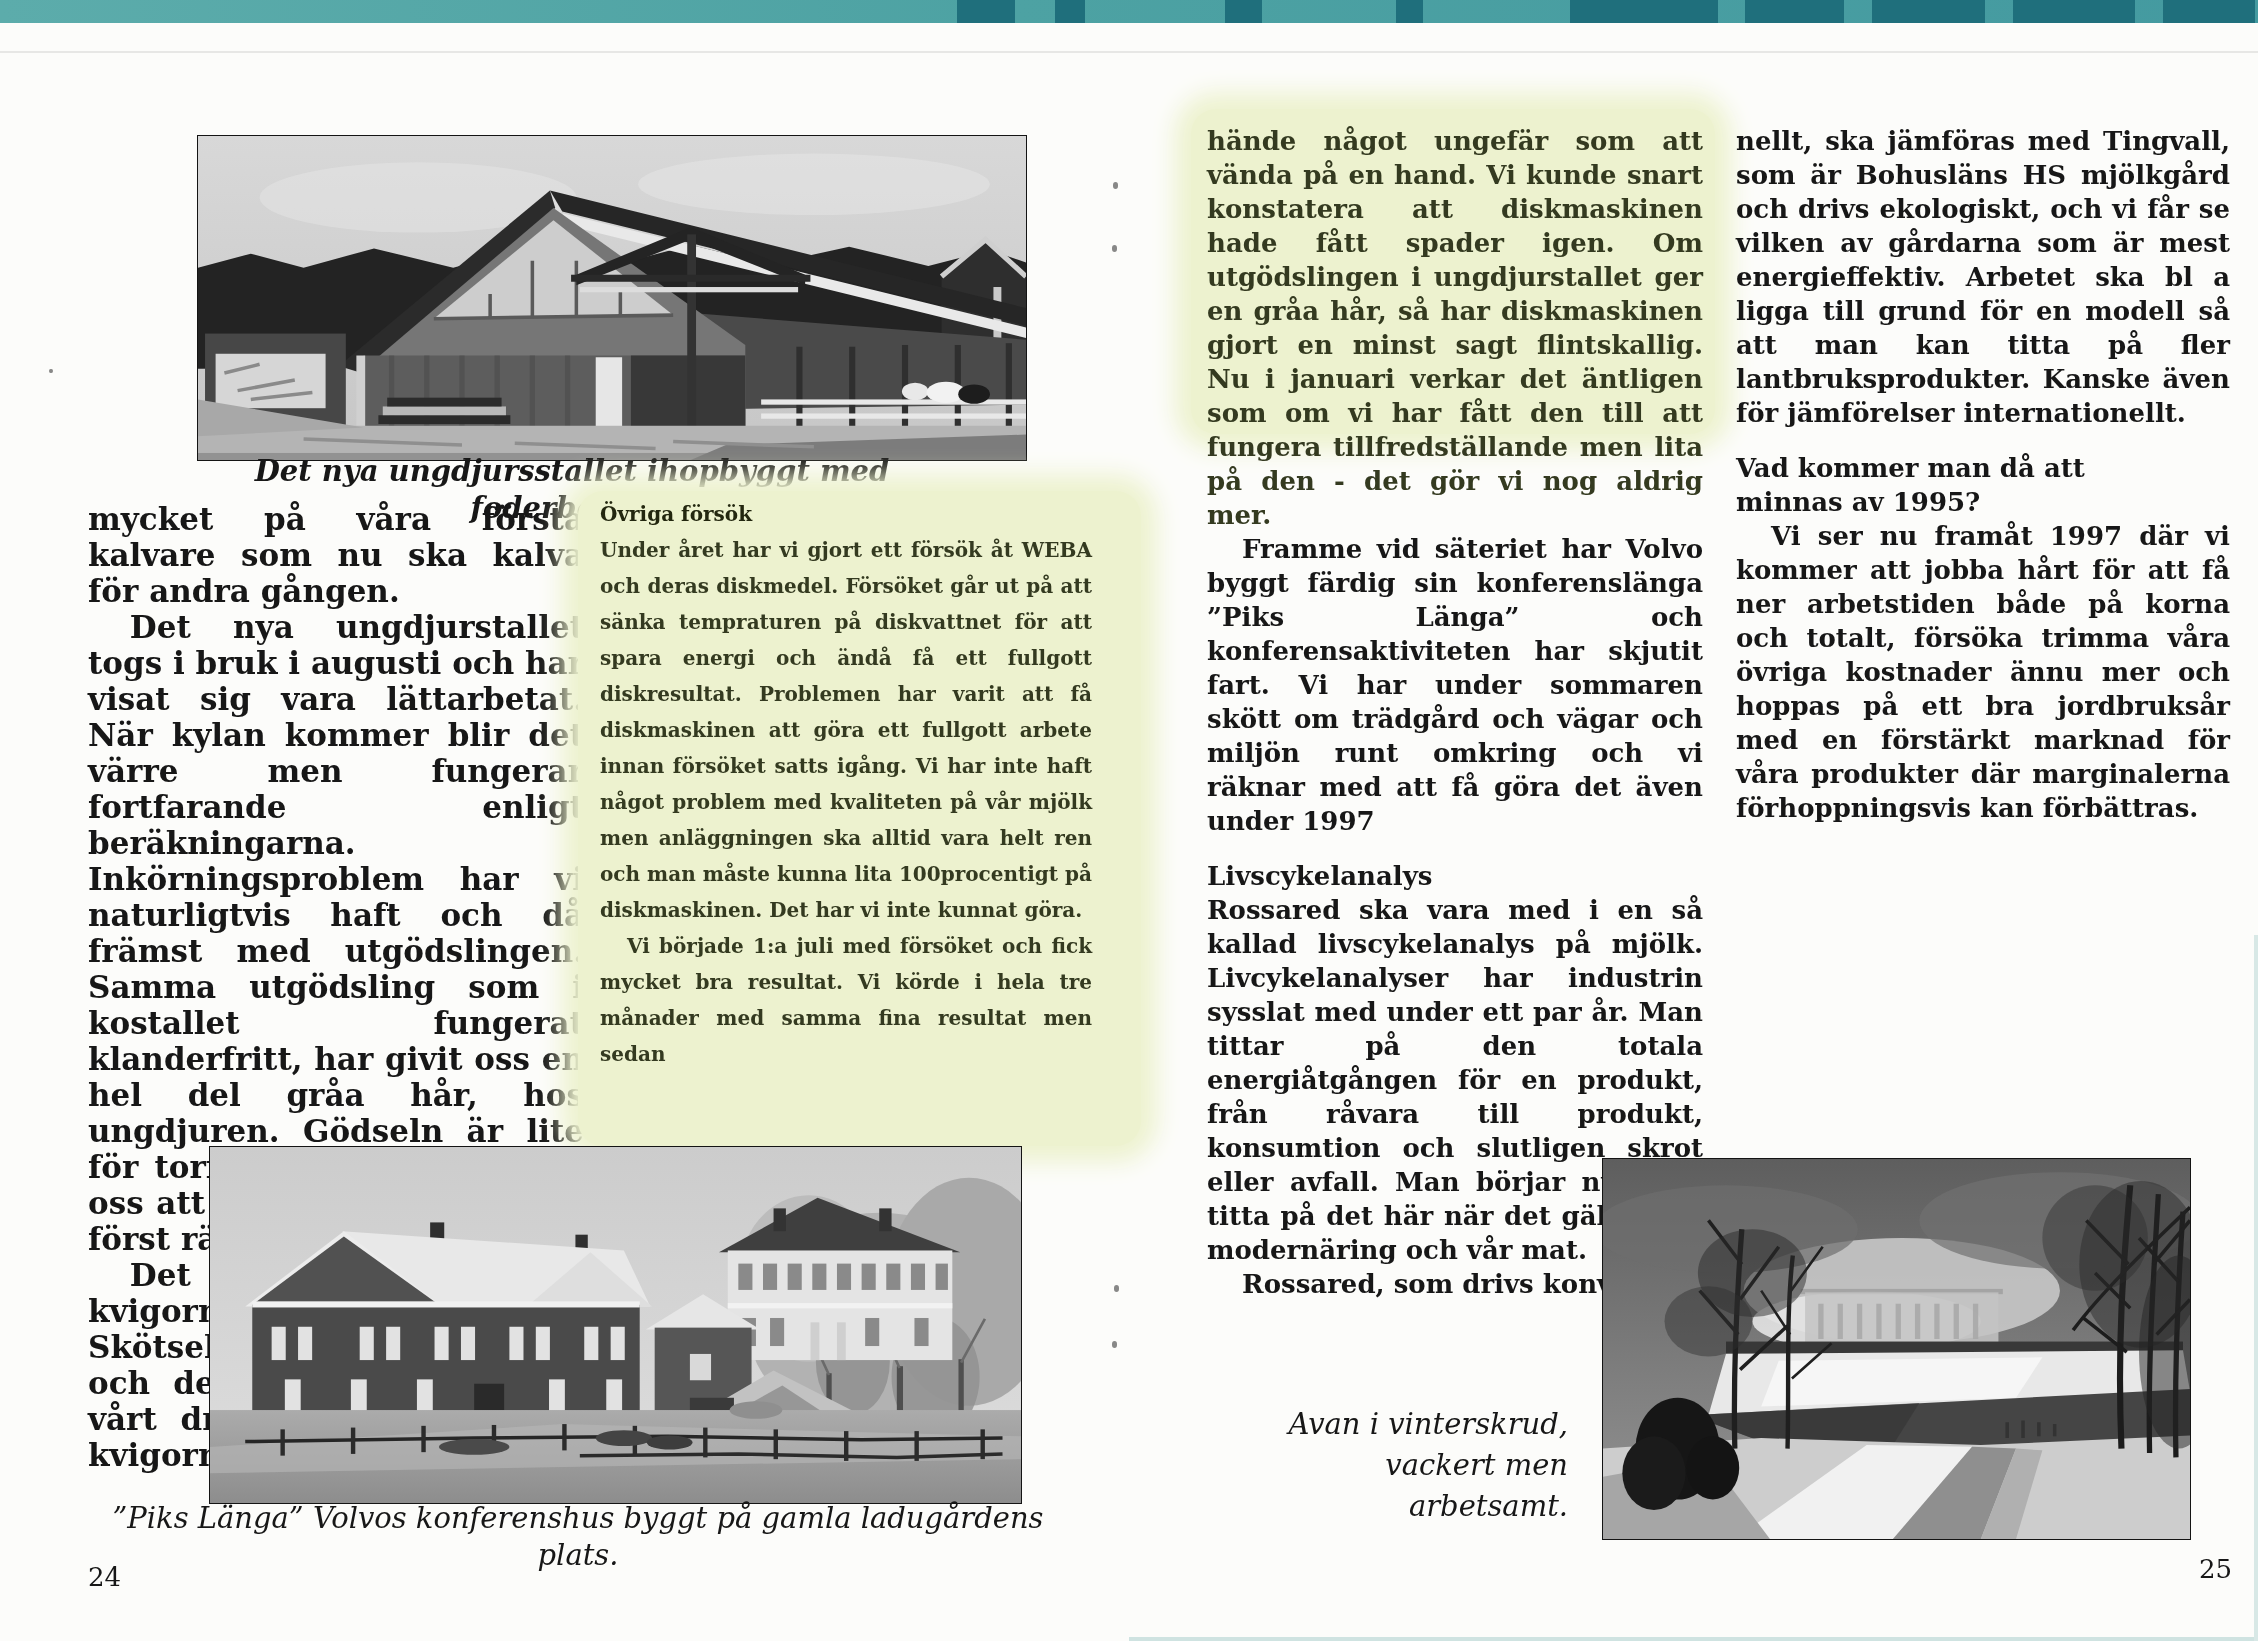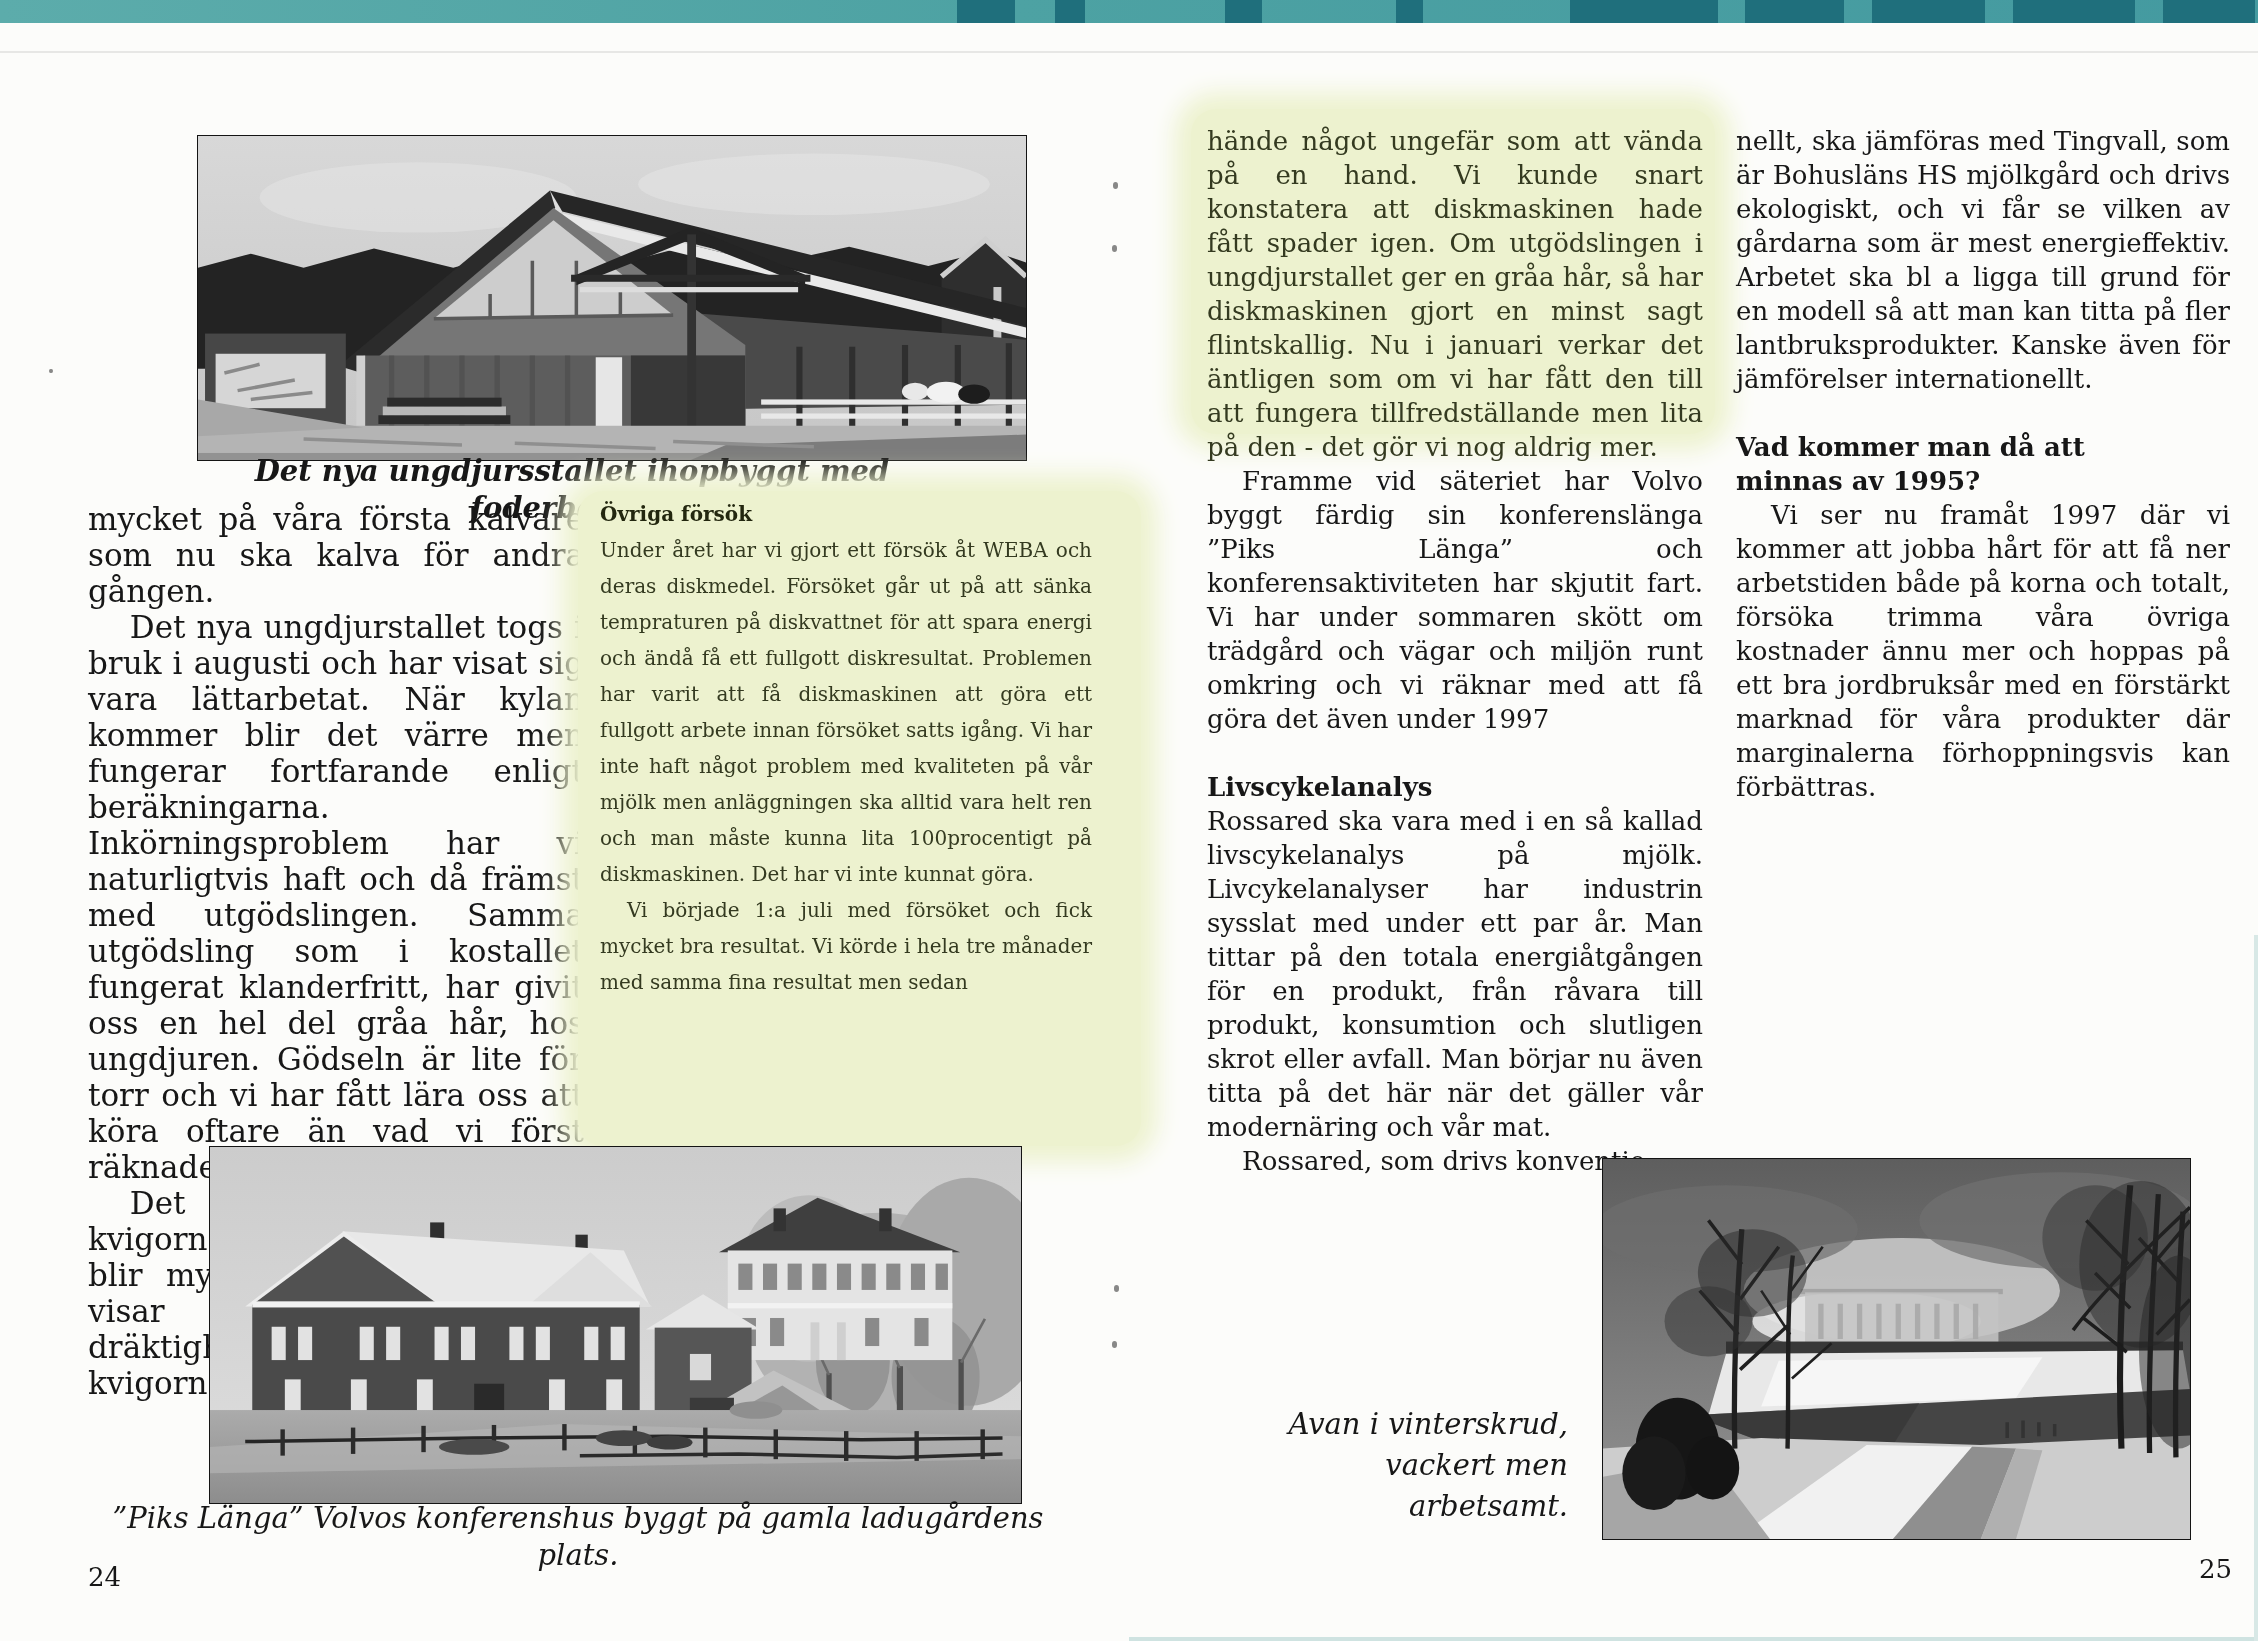--- a/index.html
+++ b/index.html
@@ -24,24 +24,24 @@
   .photo-top{left:157px;top:121px;width:830px;height:326px;}
   .photo-bottom{left:169px;top:1132px;width:813px;height:358px;}
   .photo-winter{left:1562px;top:1144px;width:589px;height:382px;}
 
   
   .col{position:absolute;text-align:justify;}
   .colA{left:88px;top:501px;width:496px;font-size:31px;line-height:36px;}
   .colB{left:600px;top:496px;width:492px;font-size:20px;line-height:36px;}
   .colC{left:1207px;top:124px;width:496px;font-size:26px;line-height:34px;}
   .colD{left:1736px;top:124px;width:494px;font-size:26px;line-height:34px;}
-  .col p{margin:0;text-indent:1.35em;}
+  .col p{margin:0;text-indent:1.35em;font-weight:bold;}
   .col p.noindent{text-indent:0;}
   .col h3{font-size:inherit;font-weight:700;margin:0;line-height:inherit;}
-  .col h3.gap-above{margin-top:34px;}
+  .col h3.gap-above{margin-top:21px;}
   .hl-text{color:#343a20;}
   .hl-head{color:#23270f;}
   .head2 span{display:block;}
 
   
   .highlight{position:absolute;background:#edf2cf;border-radius:25px;
     box-shadow:0 0 23px 16px #edf2cf;}
   .hl-b{left:578px;top:491px;width:563px;height:655px;}
   .hl-c{left:1191px;top:109px;width:524px;height:325px;}
 

